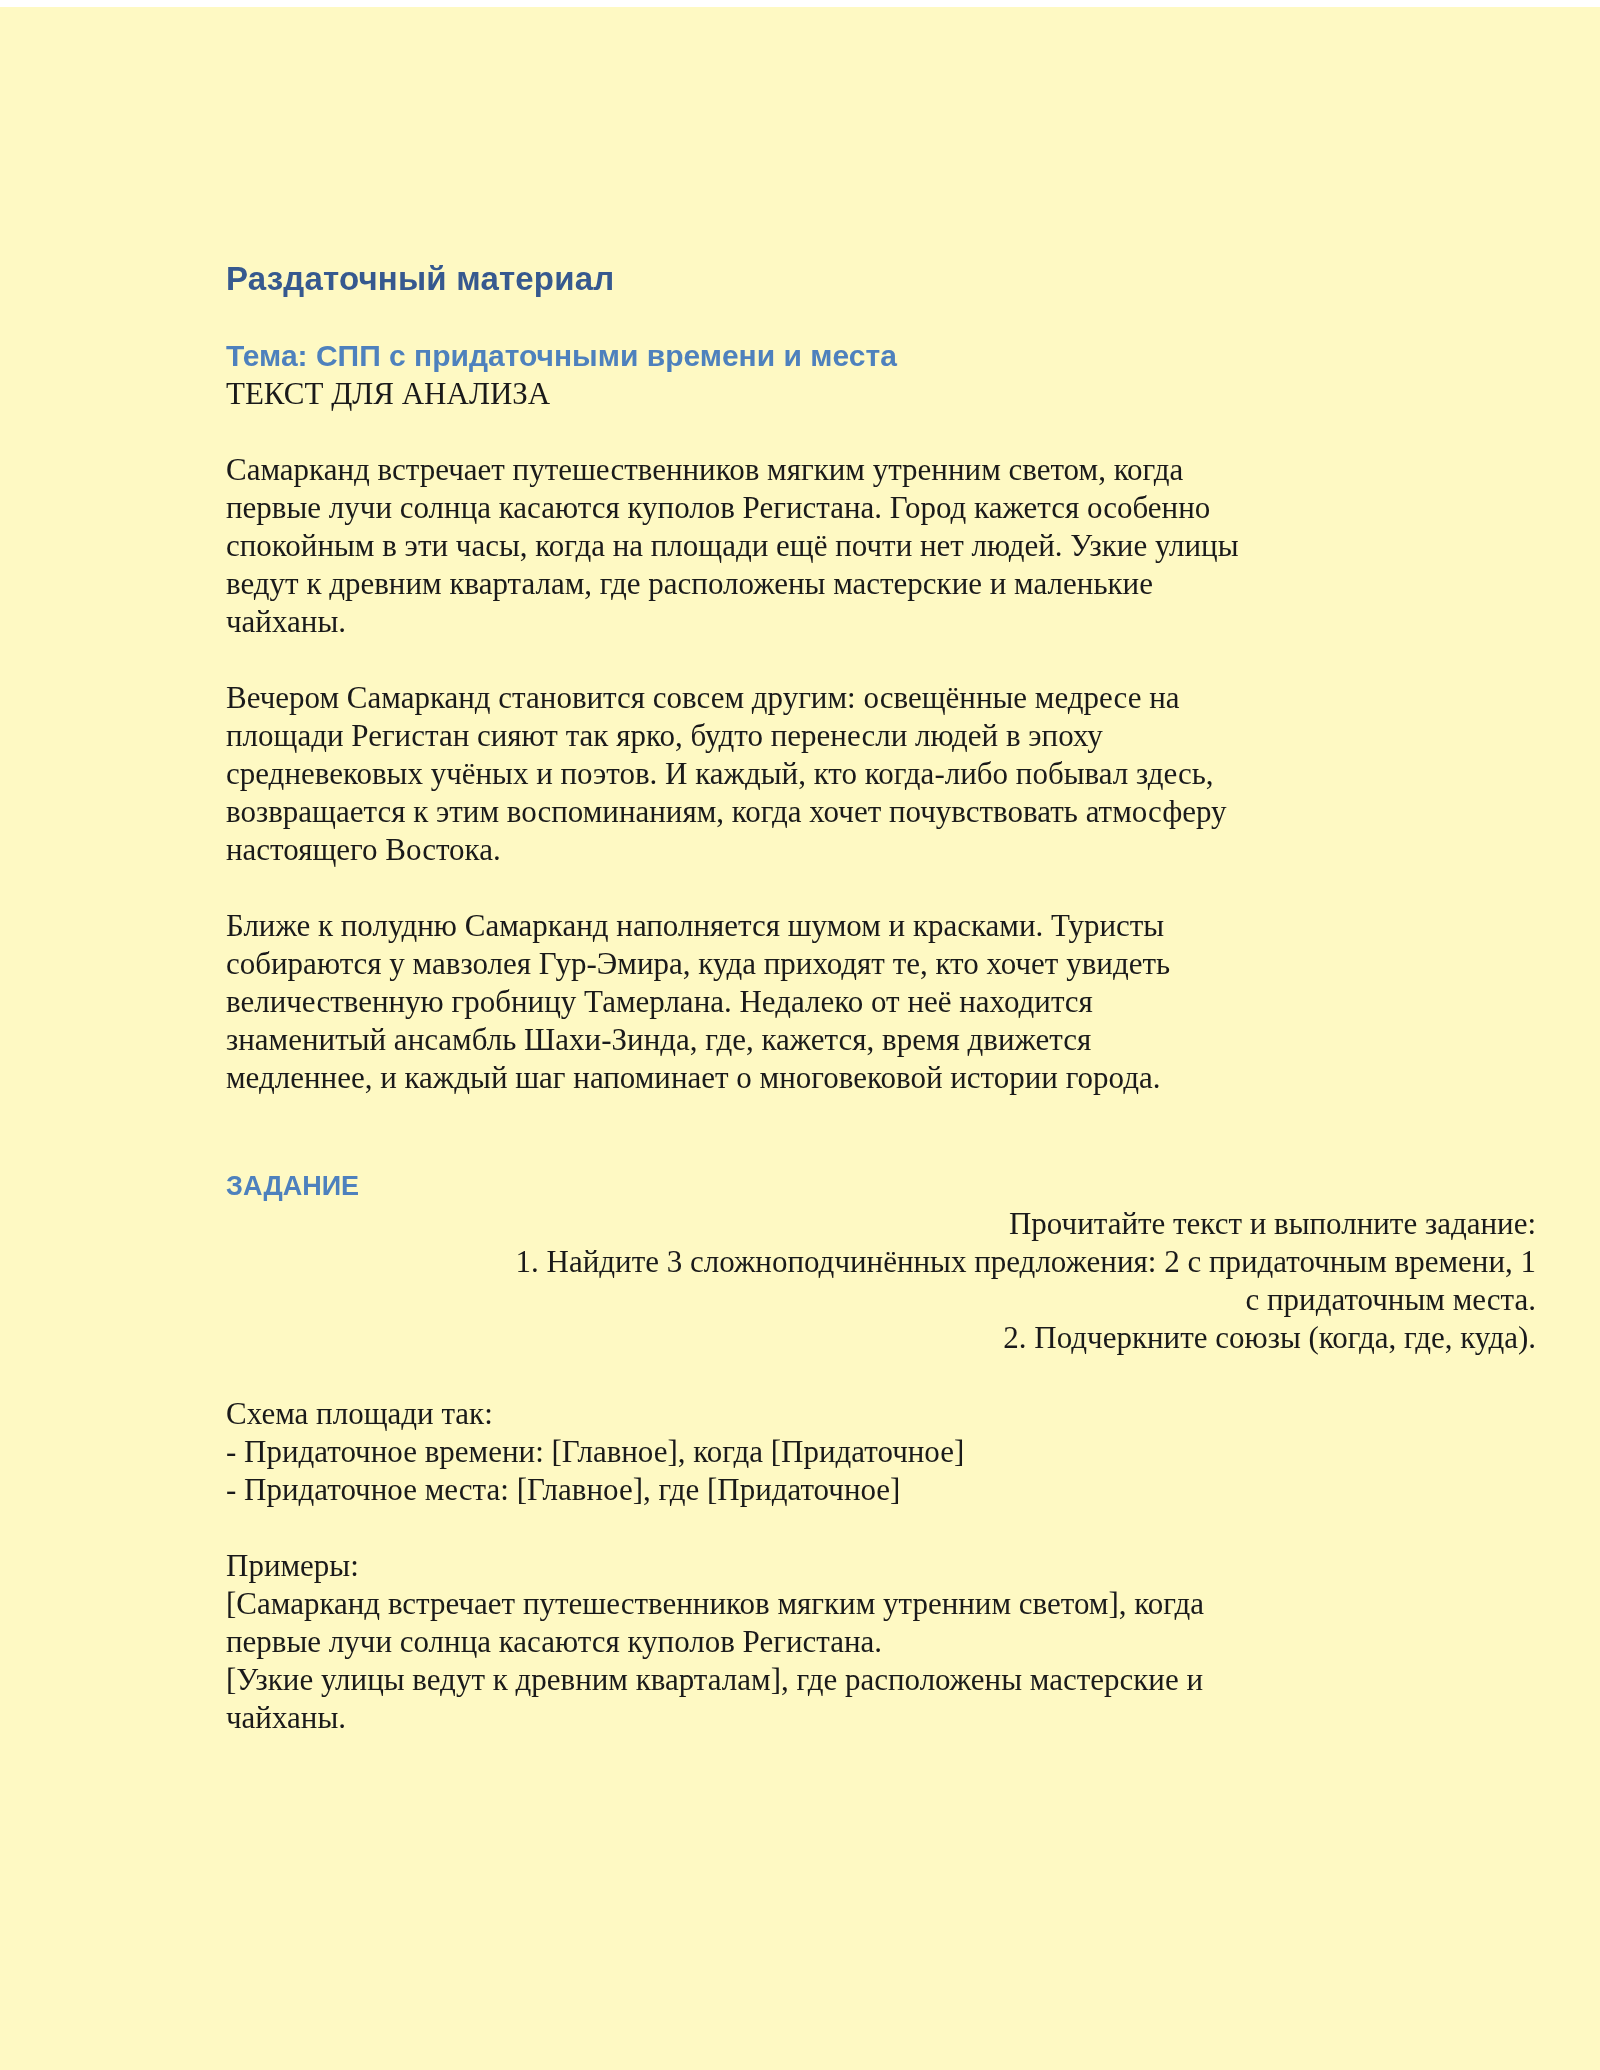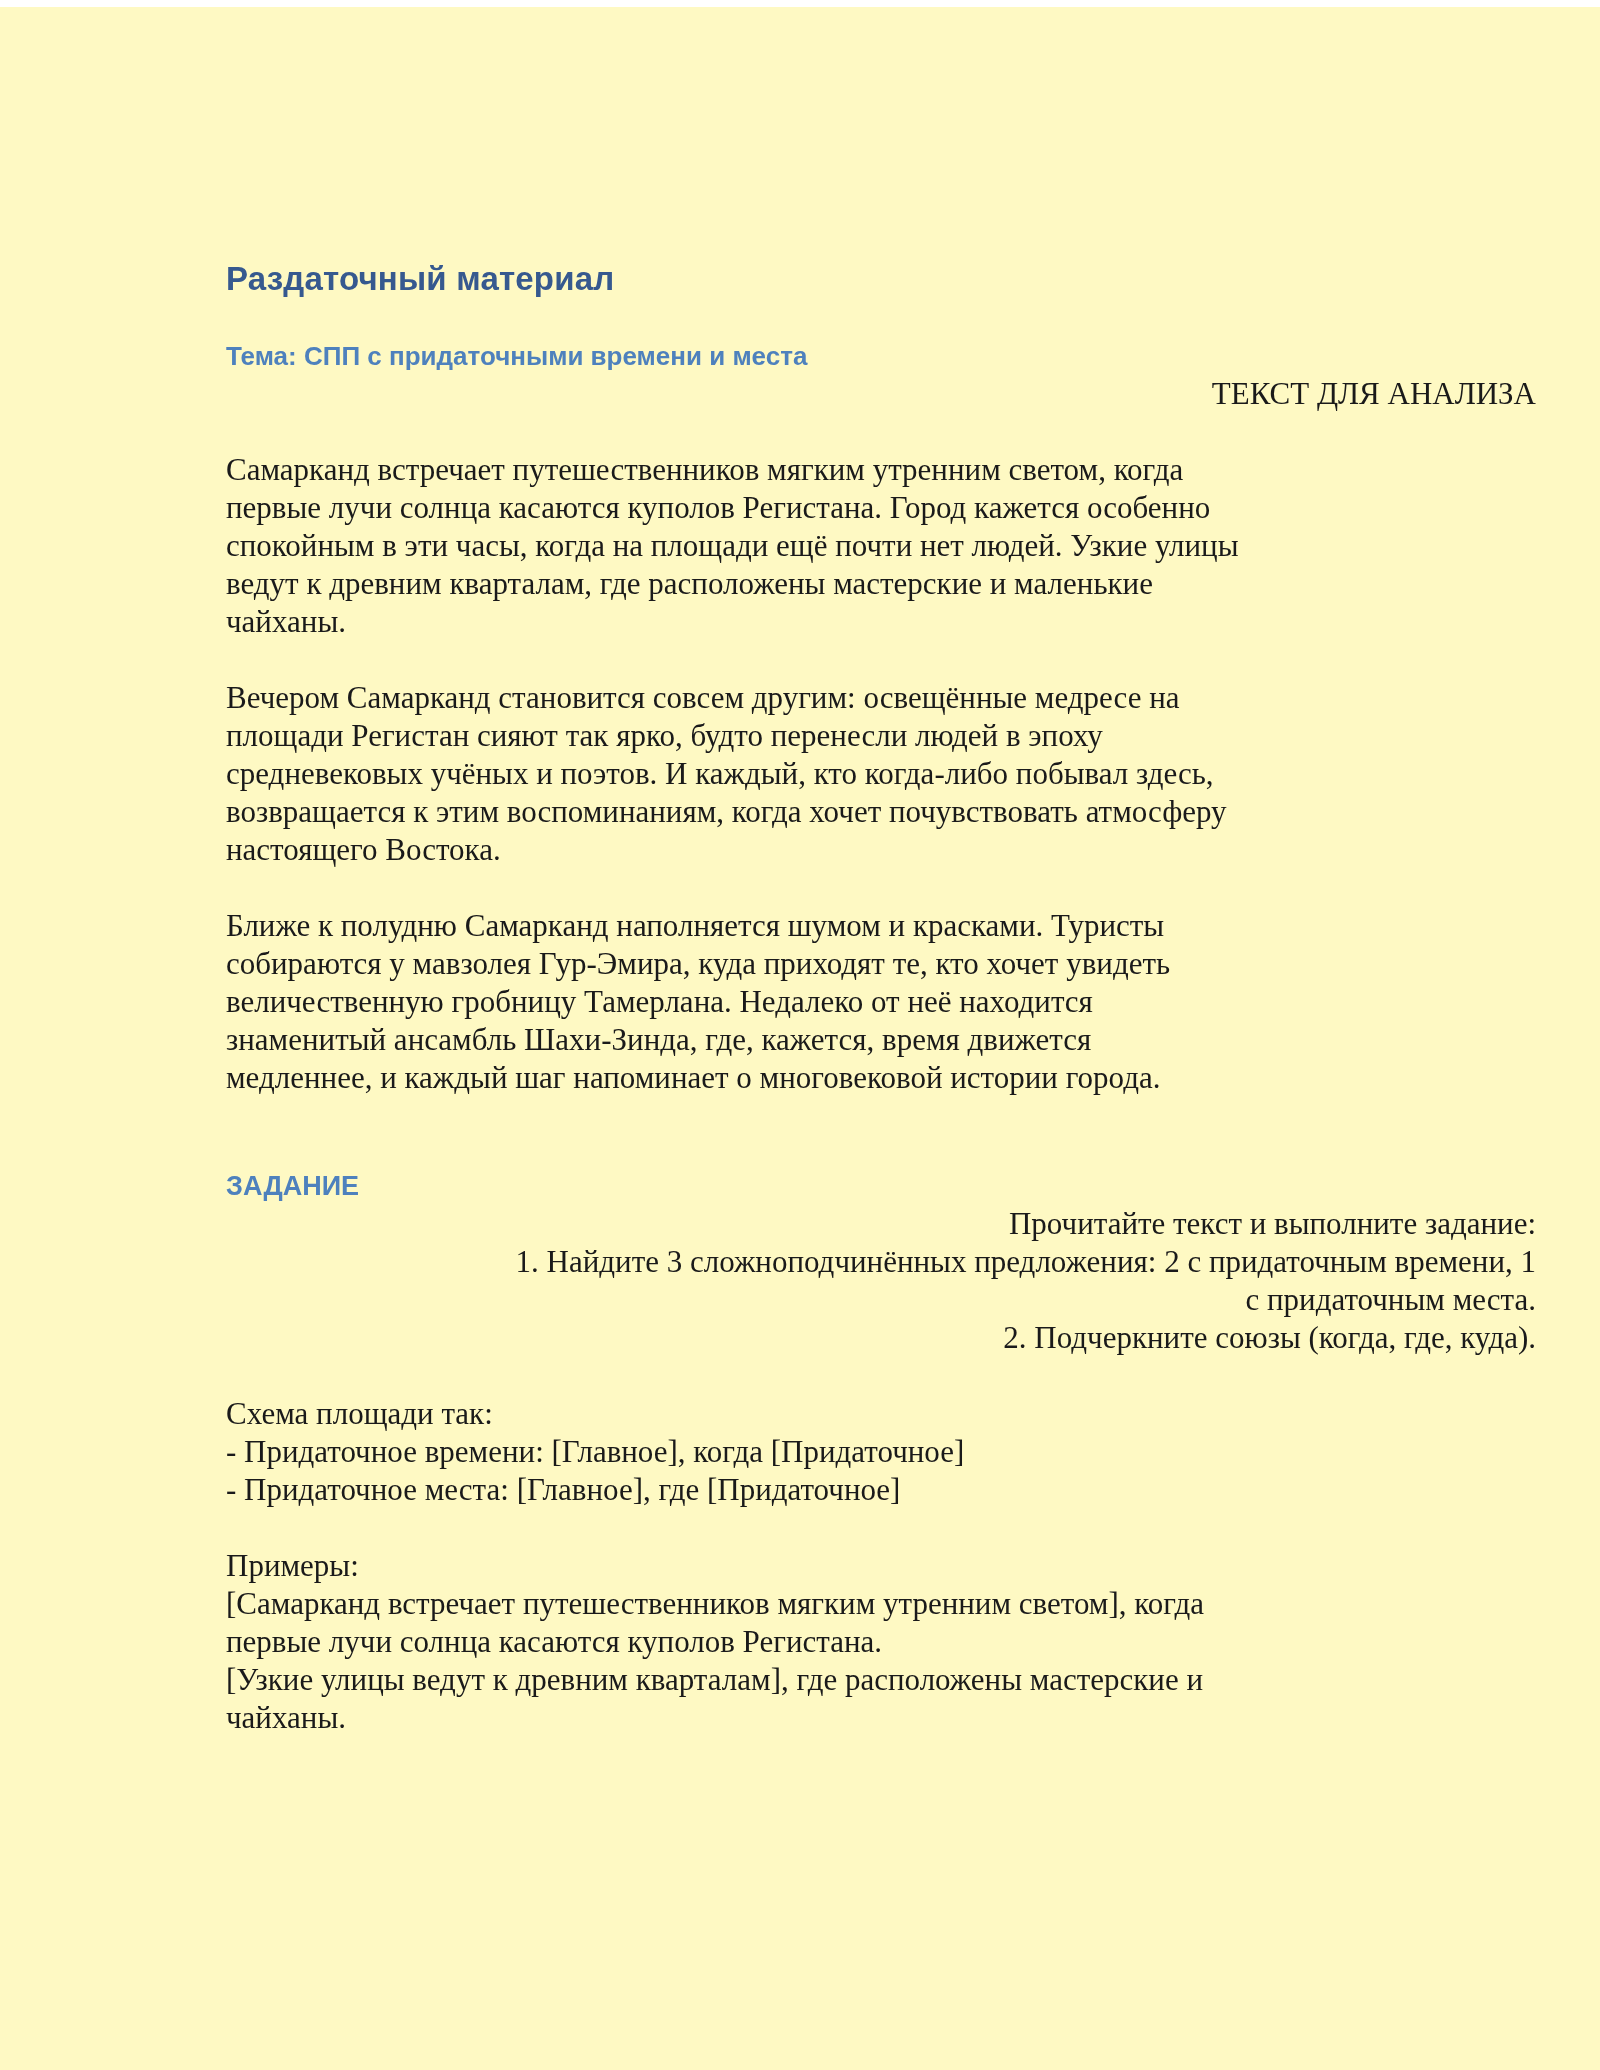--- a/index.html
+++ b/index.html
@@ -30,32 +30,31 @@
     font-family: "Liberation Sans", sans-serif;
     font-weight: bold;
     font-size: 33px;
     line-height: 40px;
     margin: 0 0 38px 0;
     letter-spacing: 0.2px;
   }
   h2.topic-heading {
     font-family: "Liberation Sans", sans-serif;
     font-weight: bold;
-    font-size: 26px;
+    font-size: 30px;
     line-height: 38px;
     margin: 0;
   }
   .serif-line {
     font-size: 31px;
     line-height: 38px;
     white-space: pre-line;
   }
   .analysis-label {
     margin: 0 0 6px 0;
-    text-align: right;
   }
   p.body-par {
     margin: 38px 0 0 0;
   }
   h3.task-heading {
     font-family: "Liberation Sans", sans-serif;
     font-weight: bold;
     font-size: 27px;
     line-height: 38px;
     margin: 70px 0 0 0;

